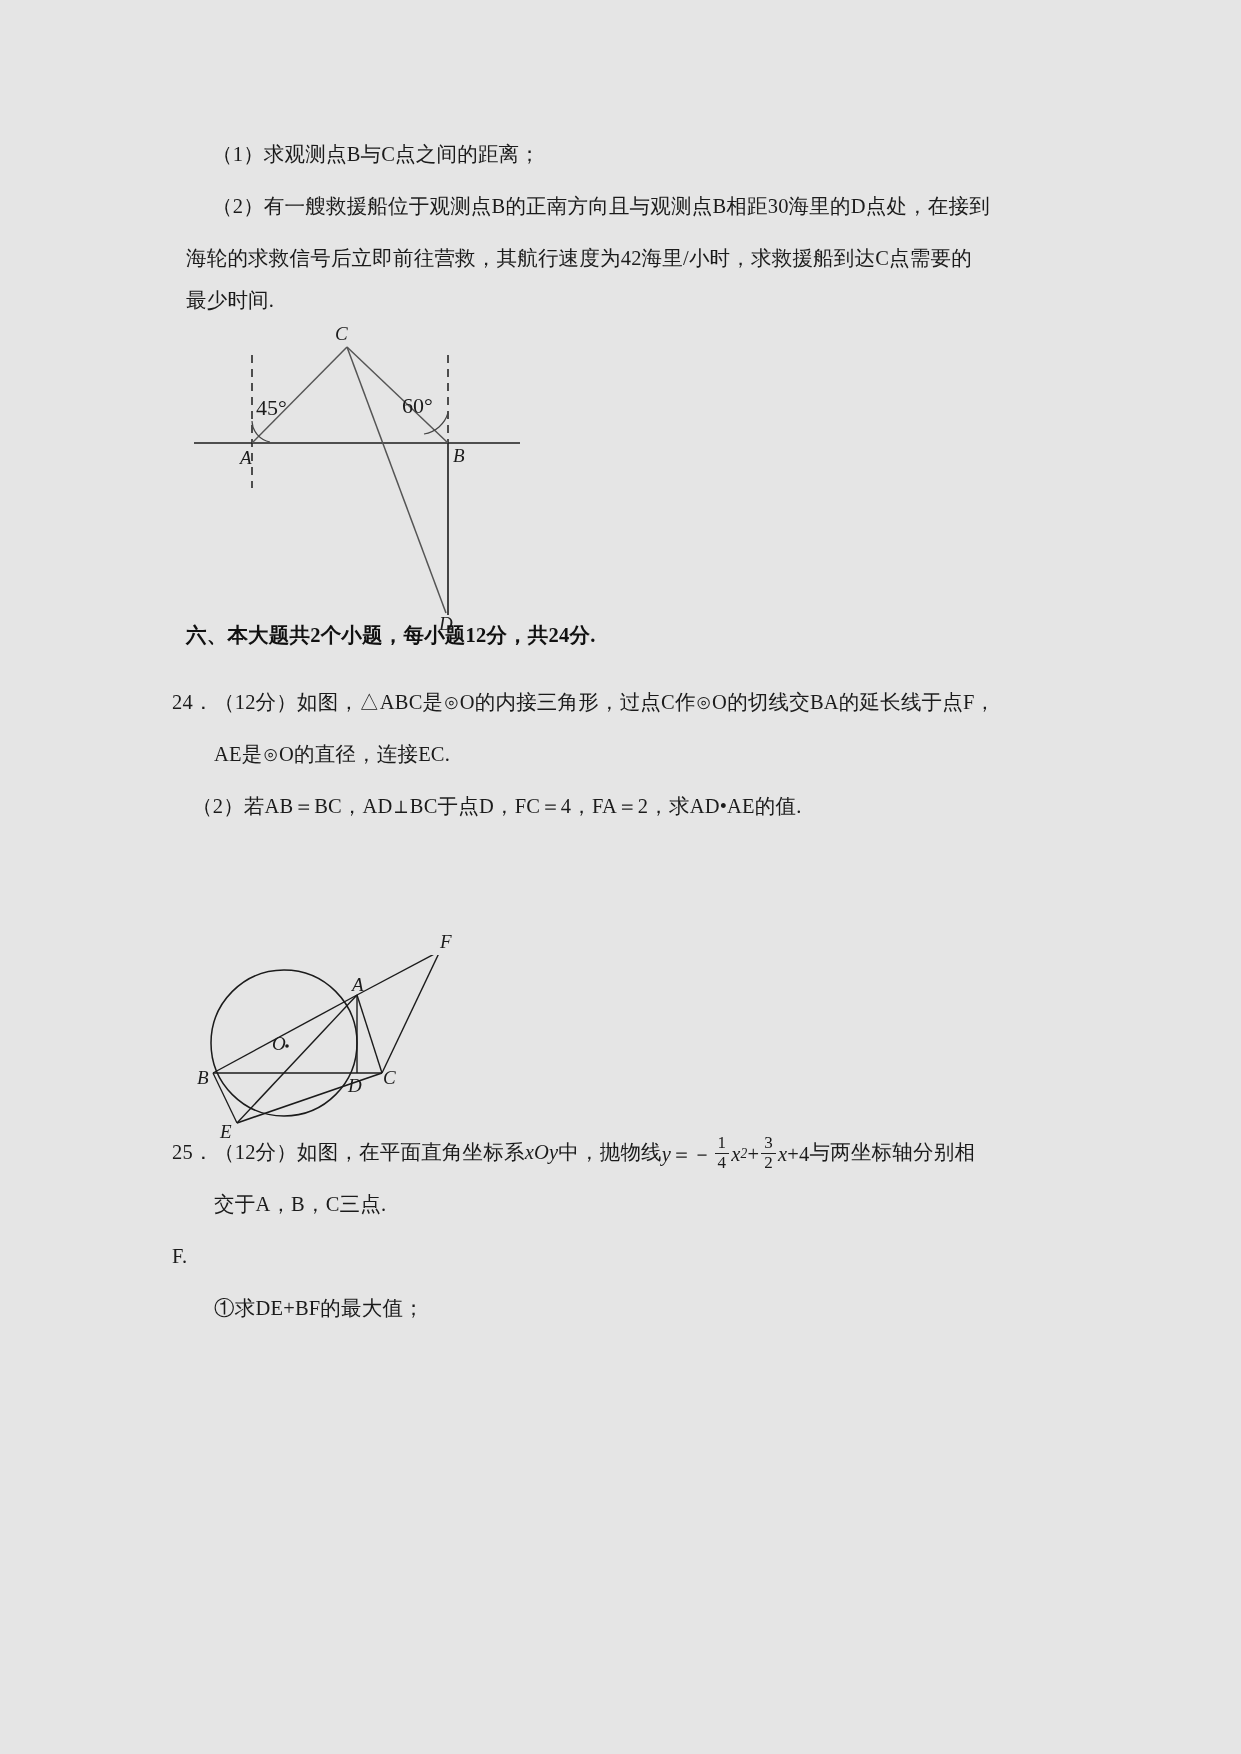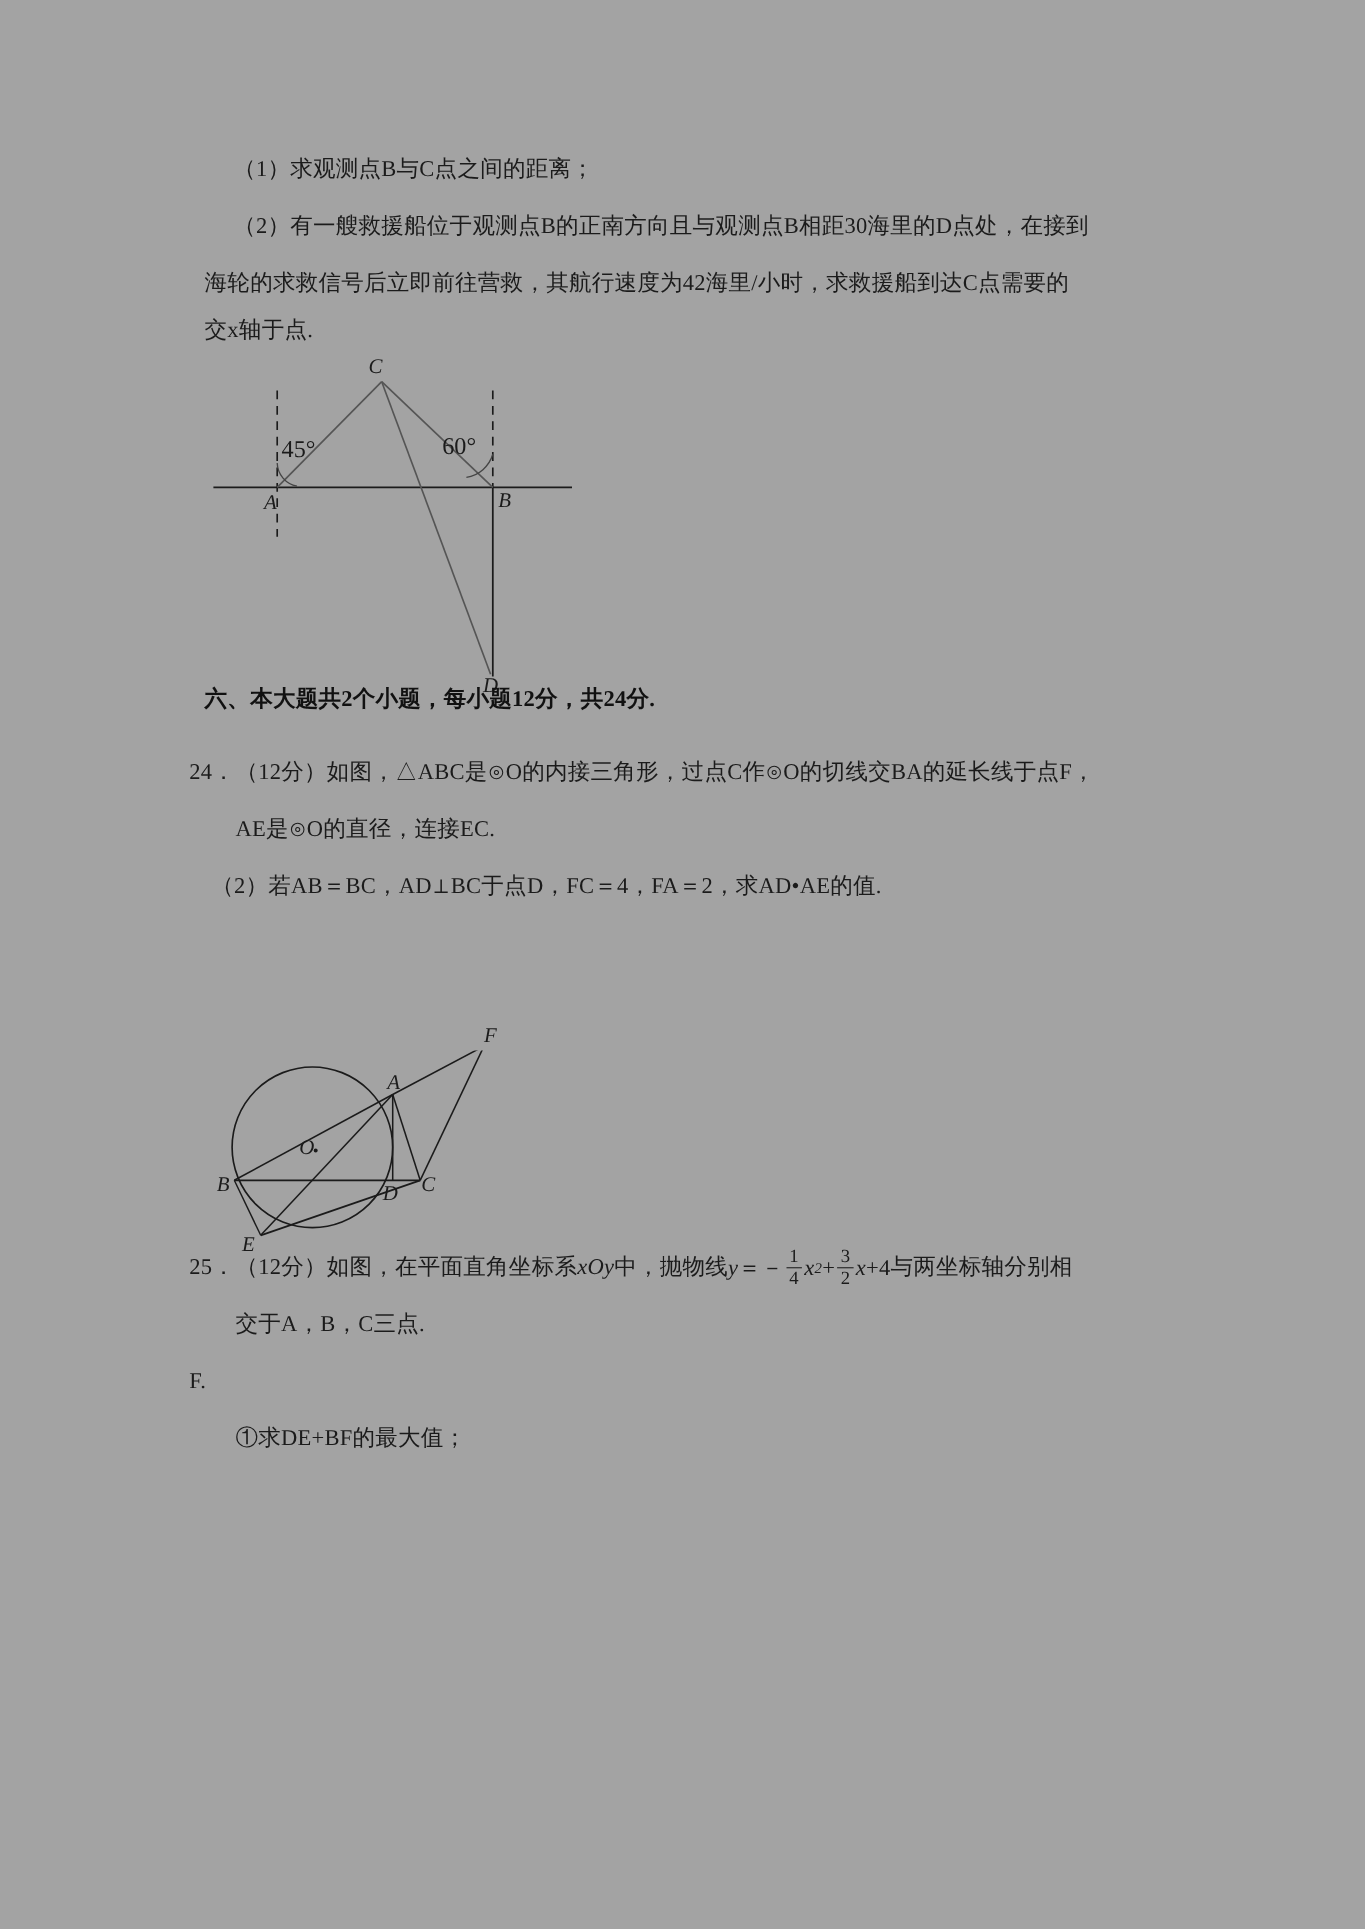--- a/index.html
+++ b/index.html
@@ -11,21 +11,21 @@
     width: 1241px;
     height: 1754px;
     position: relative;
     font-family: "Liberation Serif", serif;
     color: #1a1a1a;
     overflow: hidden;
   }
   .page {
     position: absolute;
     inset: 0;
-    background: #a3a3a3;
+    background: #e5e5e5;
   }
   .content {
     position: absolute;
     left: 186px;
     top: 0;
     width: 880px;
   }
   .para {
     font-size: 20.5px;
     line-height: 52px;
@@ -95,21 +95,21 @@
 
     <div class="para" style="position:absolute; left:26px; top:180px; width:854px;">
       <span>（2）有一艘救援船位于观测点B的正南方向且与观测点B相距30海里的D点处，在接到</span>
     </div>
 
     <div class="para" style="position:absolute; left:0px; top:232px; width:880px;">
       <span>海轮的求救信号后立即前往营救，其航行速度为42海里/小时，求救援船到达C点需要的</span>
     </div>
 
     <div class="para" style="position:absolute; left:0px; top:274px; width:880px;">
-      <span>交x轴于点.</span>
+      <span>最少时间.</span>
     </div>
   </div>
 
   <div class="fig" style="left:190px; top:330px; width:330px; height:290px;">
     <svg width="330" height="290" viewBox="0 0 330 290">
 
       <line x1="4" y1="113" x2="330" y2="113" stroke="#1b1b1b" stroke-width="1.6"></line>
 
       <line x1="62" y1="25" x2="62" y2="158" stroke="#1b1b1b" stroke-width="1.5" stroke-dasharray="8,6"></line>
 

